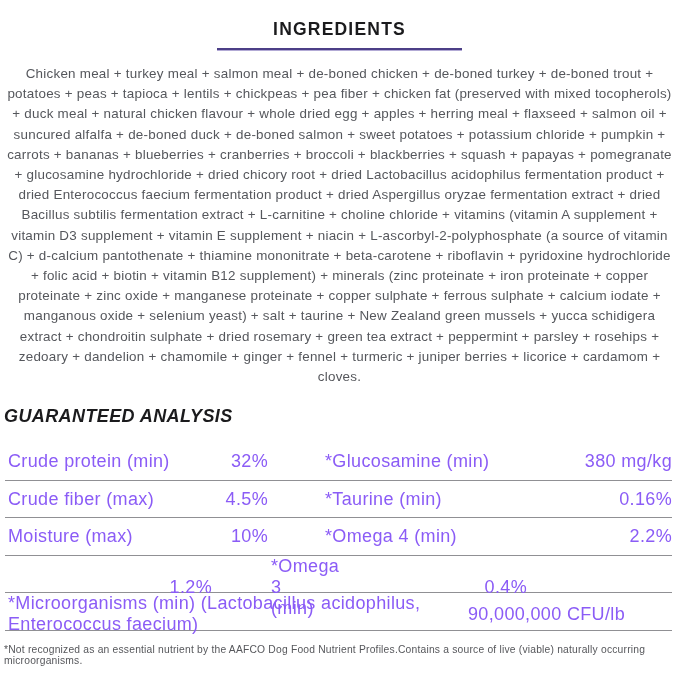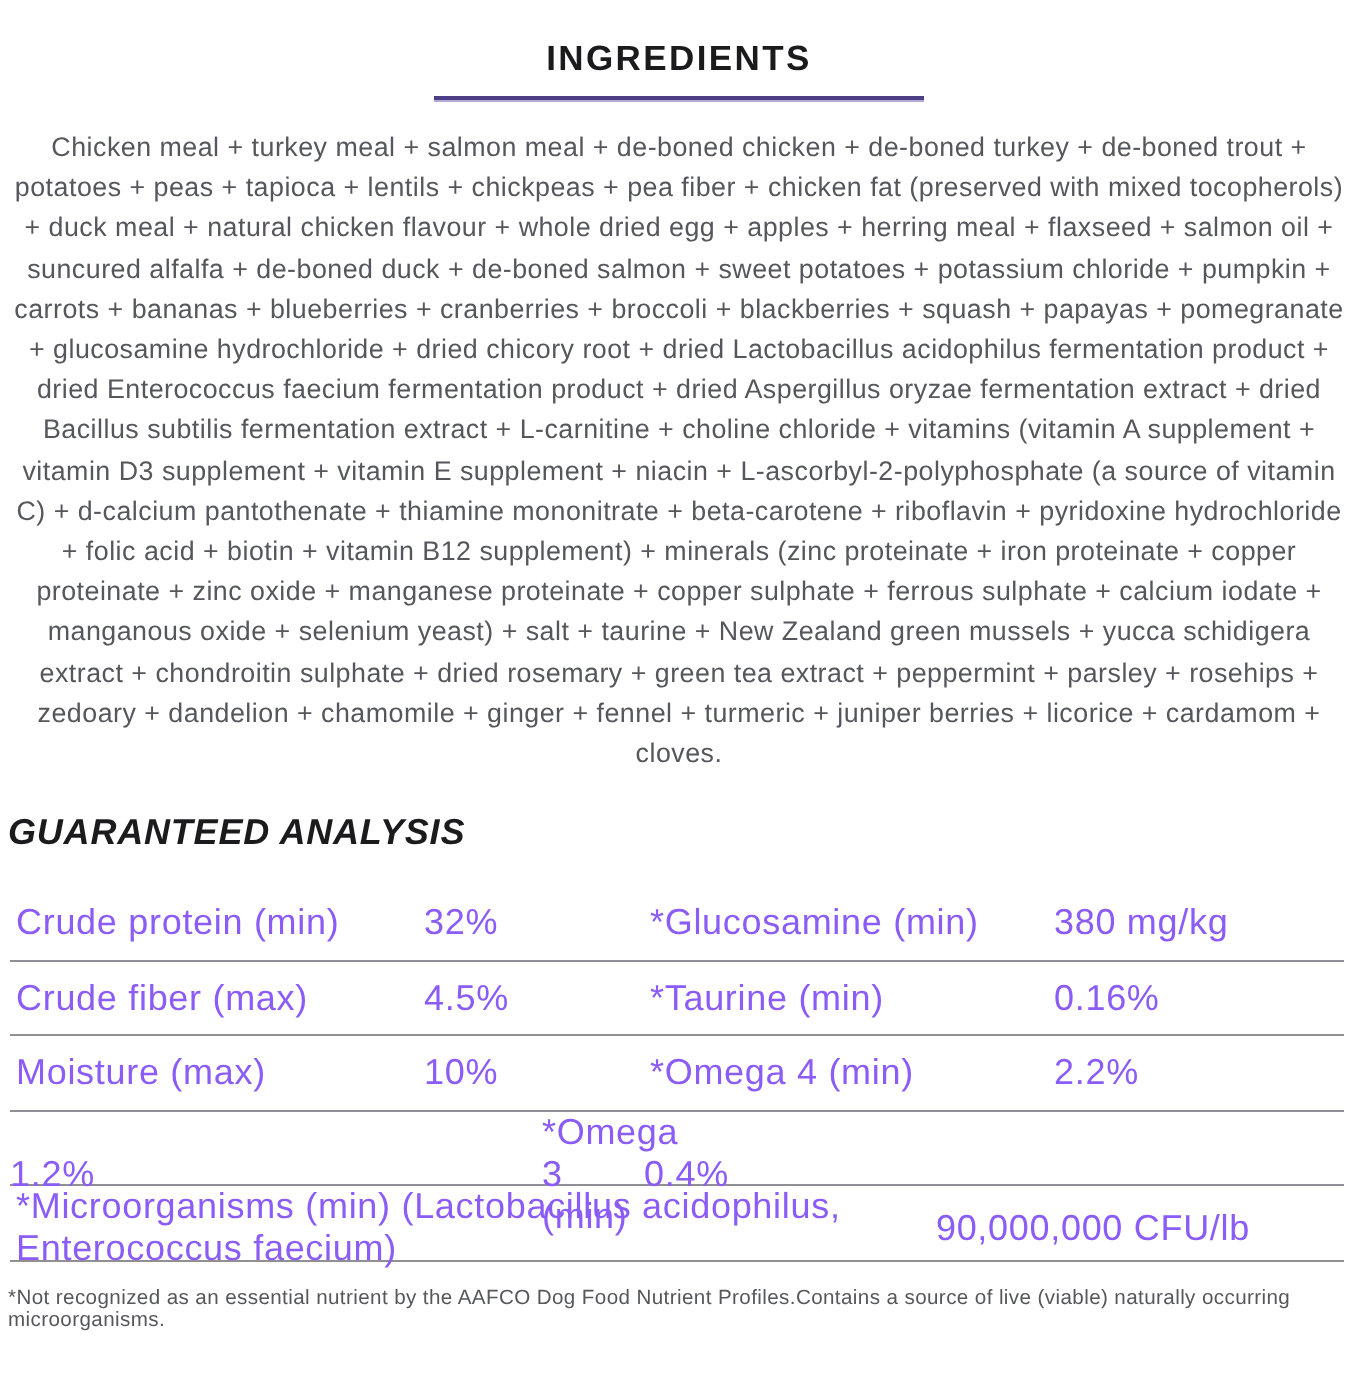--- a/index.html
+++ b/index.html
@@ -67,21 +67,21 @@
     box-sizing: border-box;
     border-bottom: 1px solid #909094;
     font-size: 18px;
     letter-spacing: 0.35px;
     color: #8b5cf6;
   }
   .ga-row.full {
     grid-template-columns: 1fr auto;
   }
   .cell-label { padding-left: 3px; text-align: left; }
-  .cell-value { text-align: left; }
+  .cell-value { text-align: right; }
   .cell-spacer { }
   .cell-value-end { text-align: center; padding-right: 47px; }
 
   
   .footnote-1 {
     margin: 13px 0 0 4px;
     font-size: 10.3px;
     letter-spacing: 0.2px;
     color: #56575b;
   }

